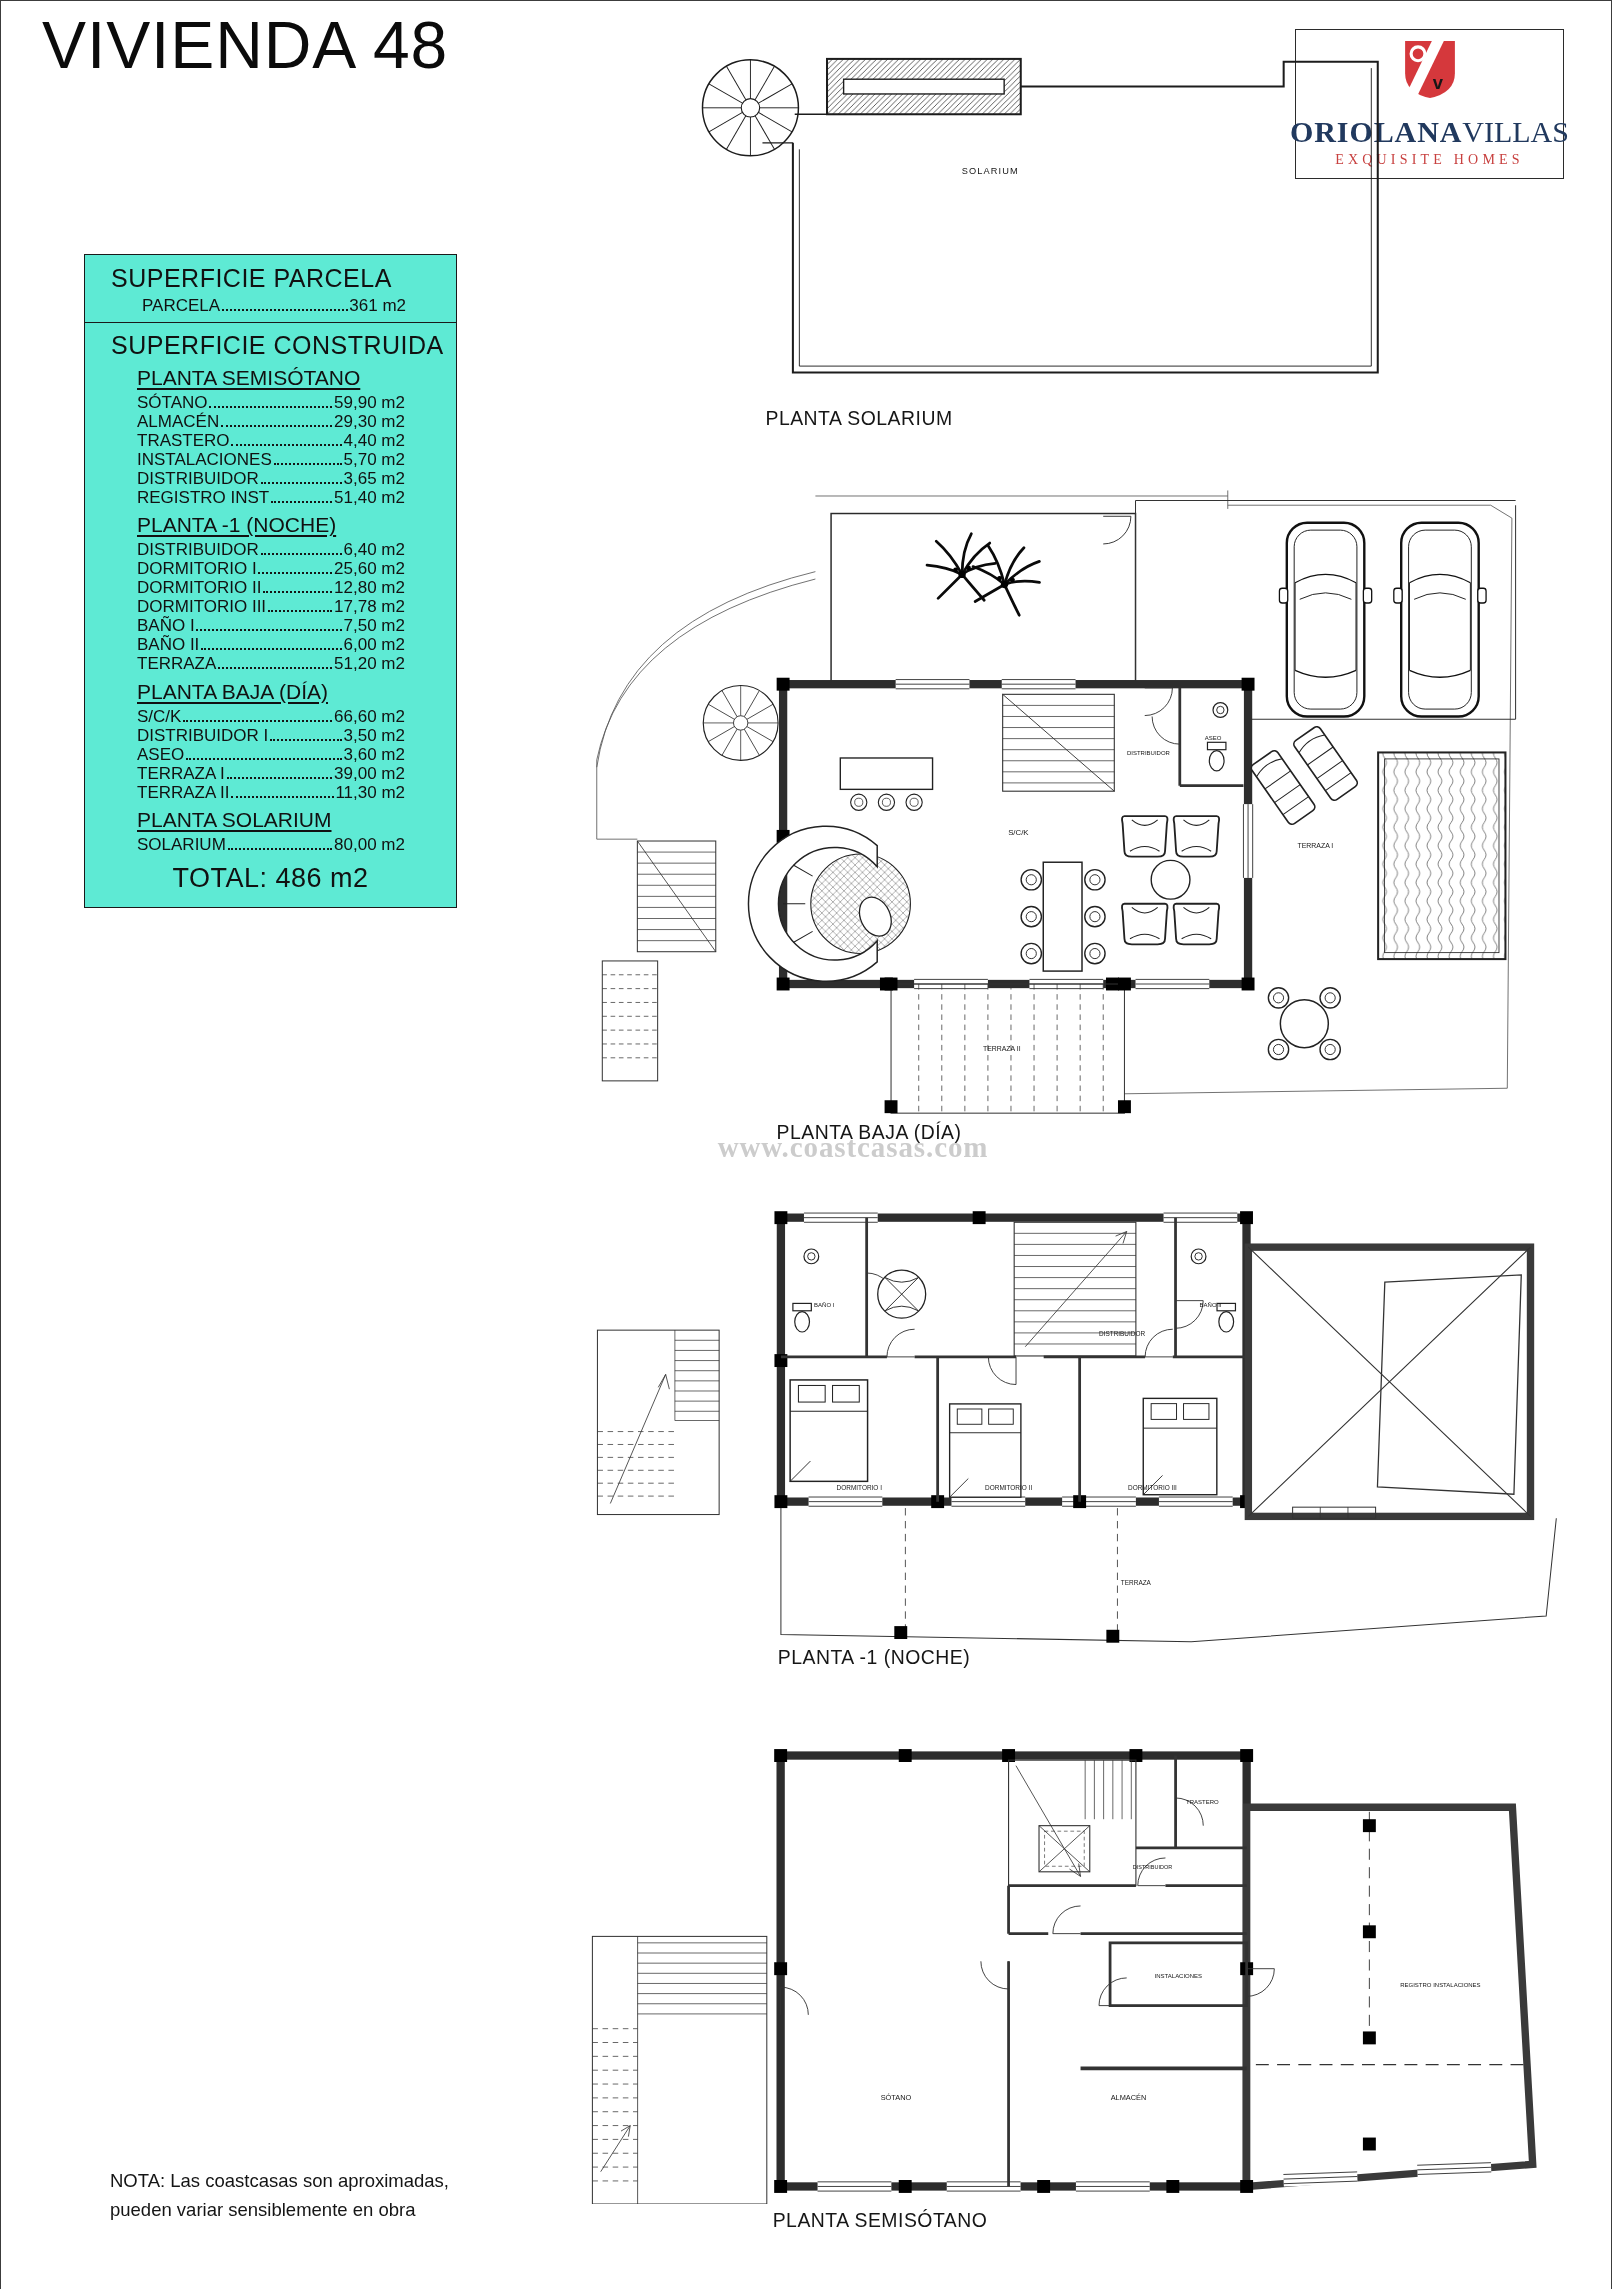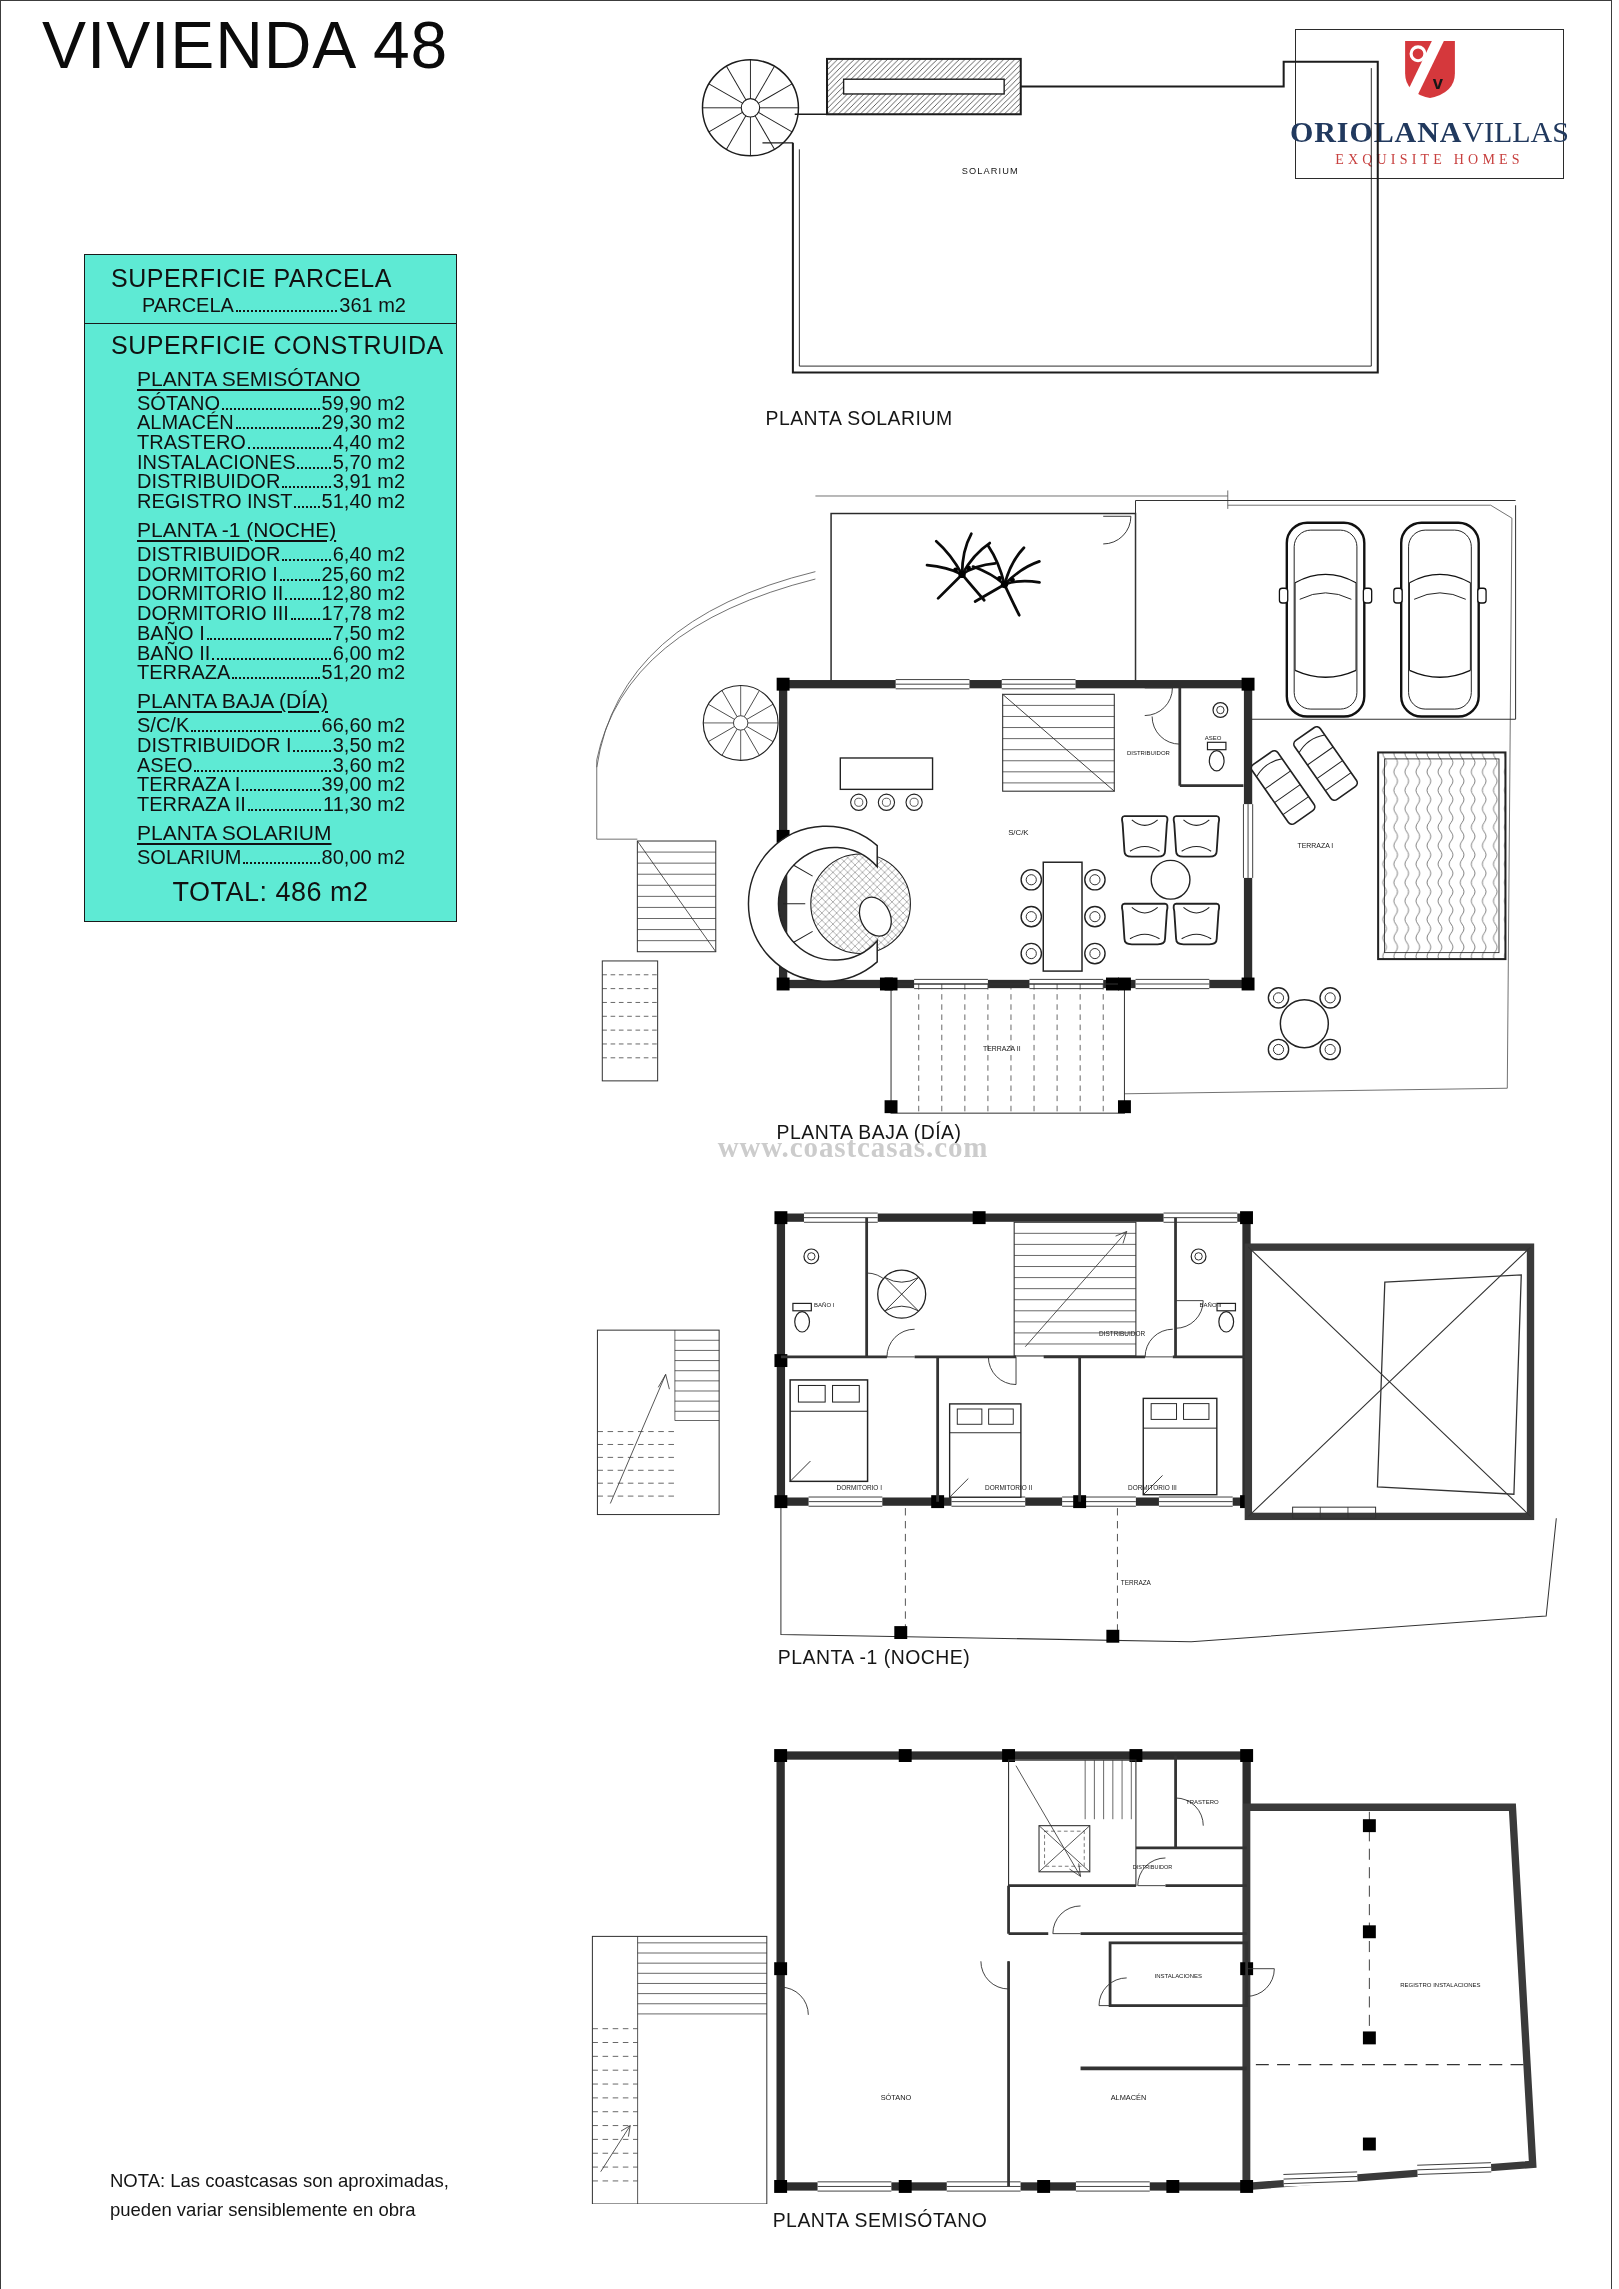--- a/index.html
+++ b/index.html
@@ -15,21 +15,21 @@
   .logo-brand{font-family:"Liberation Serif",serif;font-size:30px;color:#21395e;line-height:1;margin-top:18px;white-space:nowrap;}
   .logo-brand .bold{font-weight:700;letter-spacing:0.9px;}
   .logo-tagline{font-family:"Liberation Serif",serif;font-size:14px;color:#c8403f;letter-spacing:4.2px;margin-top:5px;white-space:nowrap;}
 
   
   .surface-table{position:absolute;left:83px;top:253px;width:373px;border:1.8px solid #1a1a1a;background:#5eead4;box-sizing:border-box;}
   .st-parcela{border-bottom:1.8px solid #1a1a1a;padding:7.4px 0 7.4px;}
   .st-h1{font-size:25px;margin:1.8px 0 2.8px 26px;letter-spacing:0.5px;white-space:nowrap;}
   .st-main{padding:5.5px 0 13px;}
   .st-h2{font-size:21px;text-decoration:underline;text-underline-offset:2.8px;margin:6.5px 0 2.8px 52px;width:max-content;white-space:nowrap;}
-  .st-row{display:flex;align-items:baseline;margin-left:52px;width:268px;font-size:20px;line-height:19px;white-space:nowrap;}
+  .st-row{display:flex;align-items:baseline;margin-left:52px;width:268px;font-size:17px;line-height:19px;white-space:nowrap;}
   .st-row-parcela{margin-left:57px;width:264px;}
   .leader{flex:1;border-bottom:2.2px dotted #141414;margin:0 1.8px 3.7px 1.8px;min-width:9.2px;}
   .st-total{font-size:27px;text-align:center;margin-top:9.2px;letter-spacing:0.5px;}
 
   
   .plan-caption{position:absolute;transform:translateX(-50%);font-size:19.4px;letter-spacing:0.5px;color:#161616;white-space:nowrap;}
   .watermark{position:absolute;left:812px;top:1130px;transform:translateX(-50%);
              font-family:"Liberation Serif",serif;font-weight:700;font-size:29px;letter-spacing:0.9px;color:#cccccc;white-space:nowrap;margin-left:40px;}
   .note{position:absolute;left:109px;top:2165px;font-size:18.5px;line-height:29px;color:#151515;}
 
@@ -174,21 +174,21 @@
             <span>4,40 m2</span>
           </div>
         <div class="st-row">
             <span>INSTALACIONES</span>
             <span class="leader"></span>
             <span>5,70 m2</span>
           </div>
         <div class="st-row">
             <span>DISTRIBUIDOR</span>
             <span class="leader"></span>
-            <span>3,91 m2</span>
+            <span>3,65 m2</span>
           </div>
         <div class="st-row">
             <span>REGISTRO INST</span>
             <span class="leader"></span>
             <span>51,40 m2</span>
           </div>
       </div>
 
       <div>
         <div class="st-h2">PLANTA -1 (NOCHE)</div>

